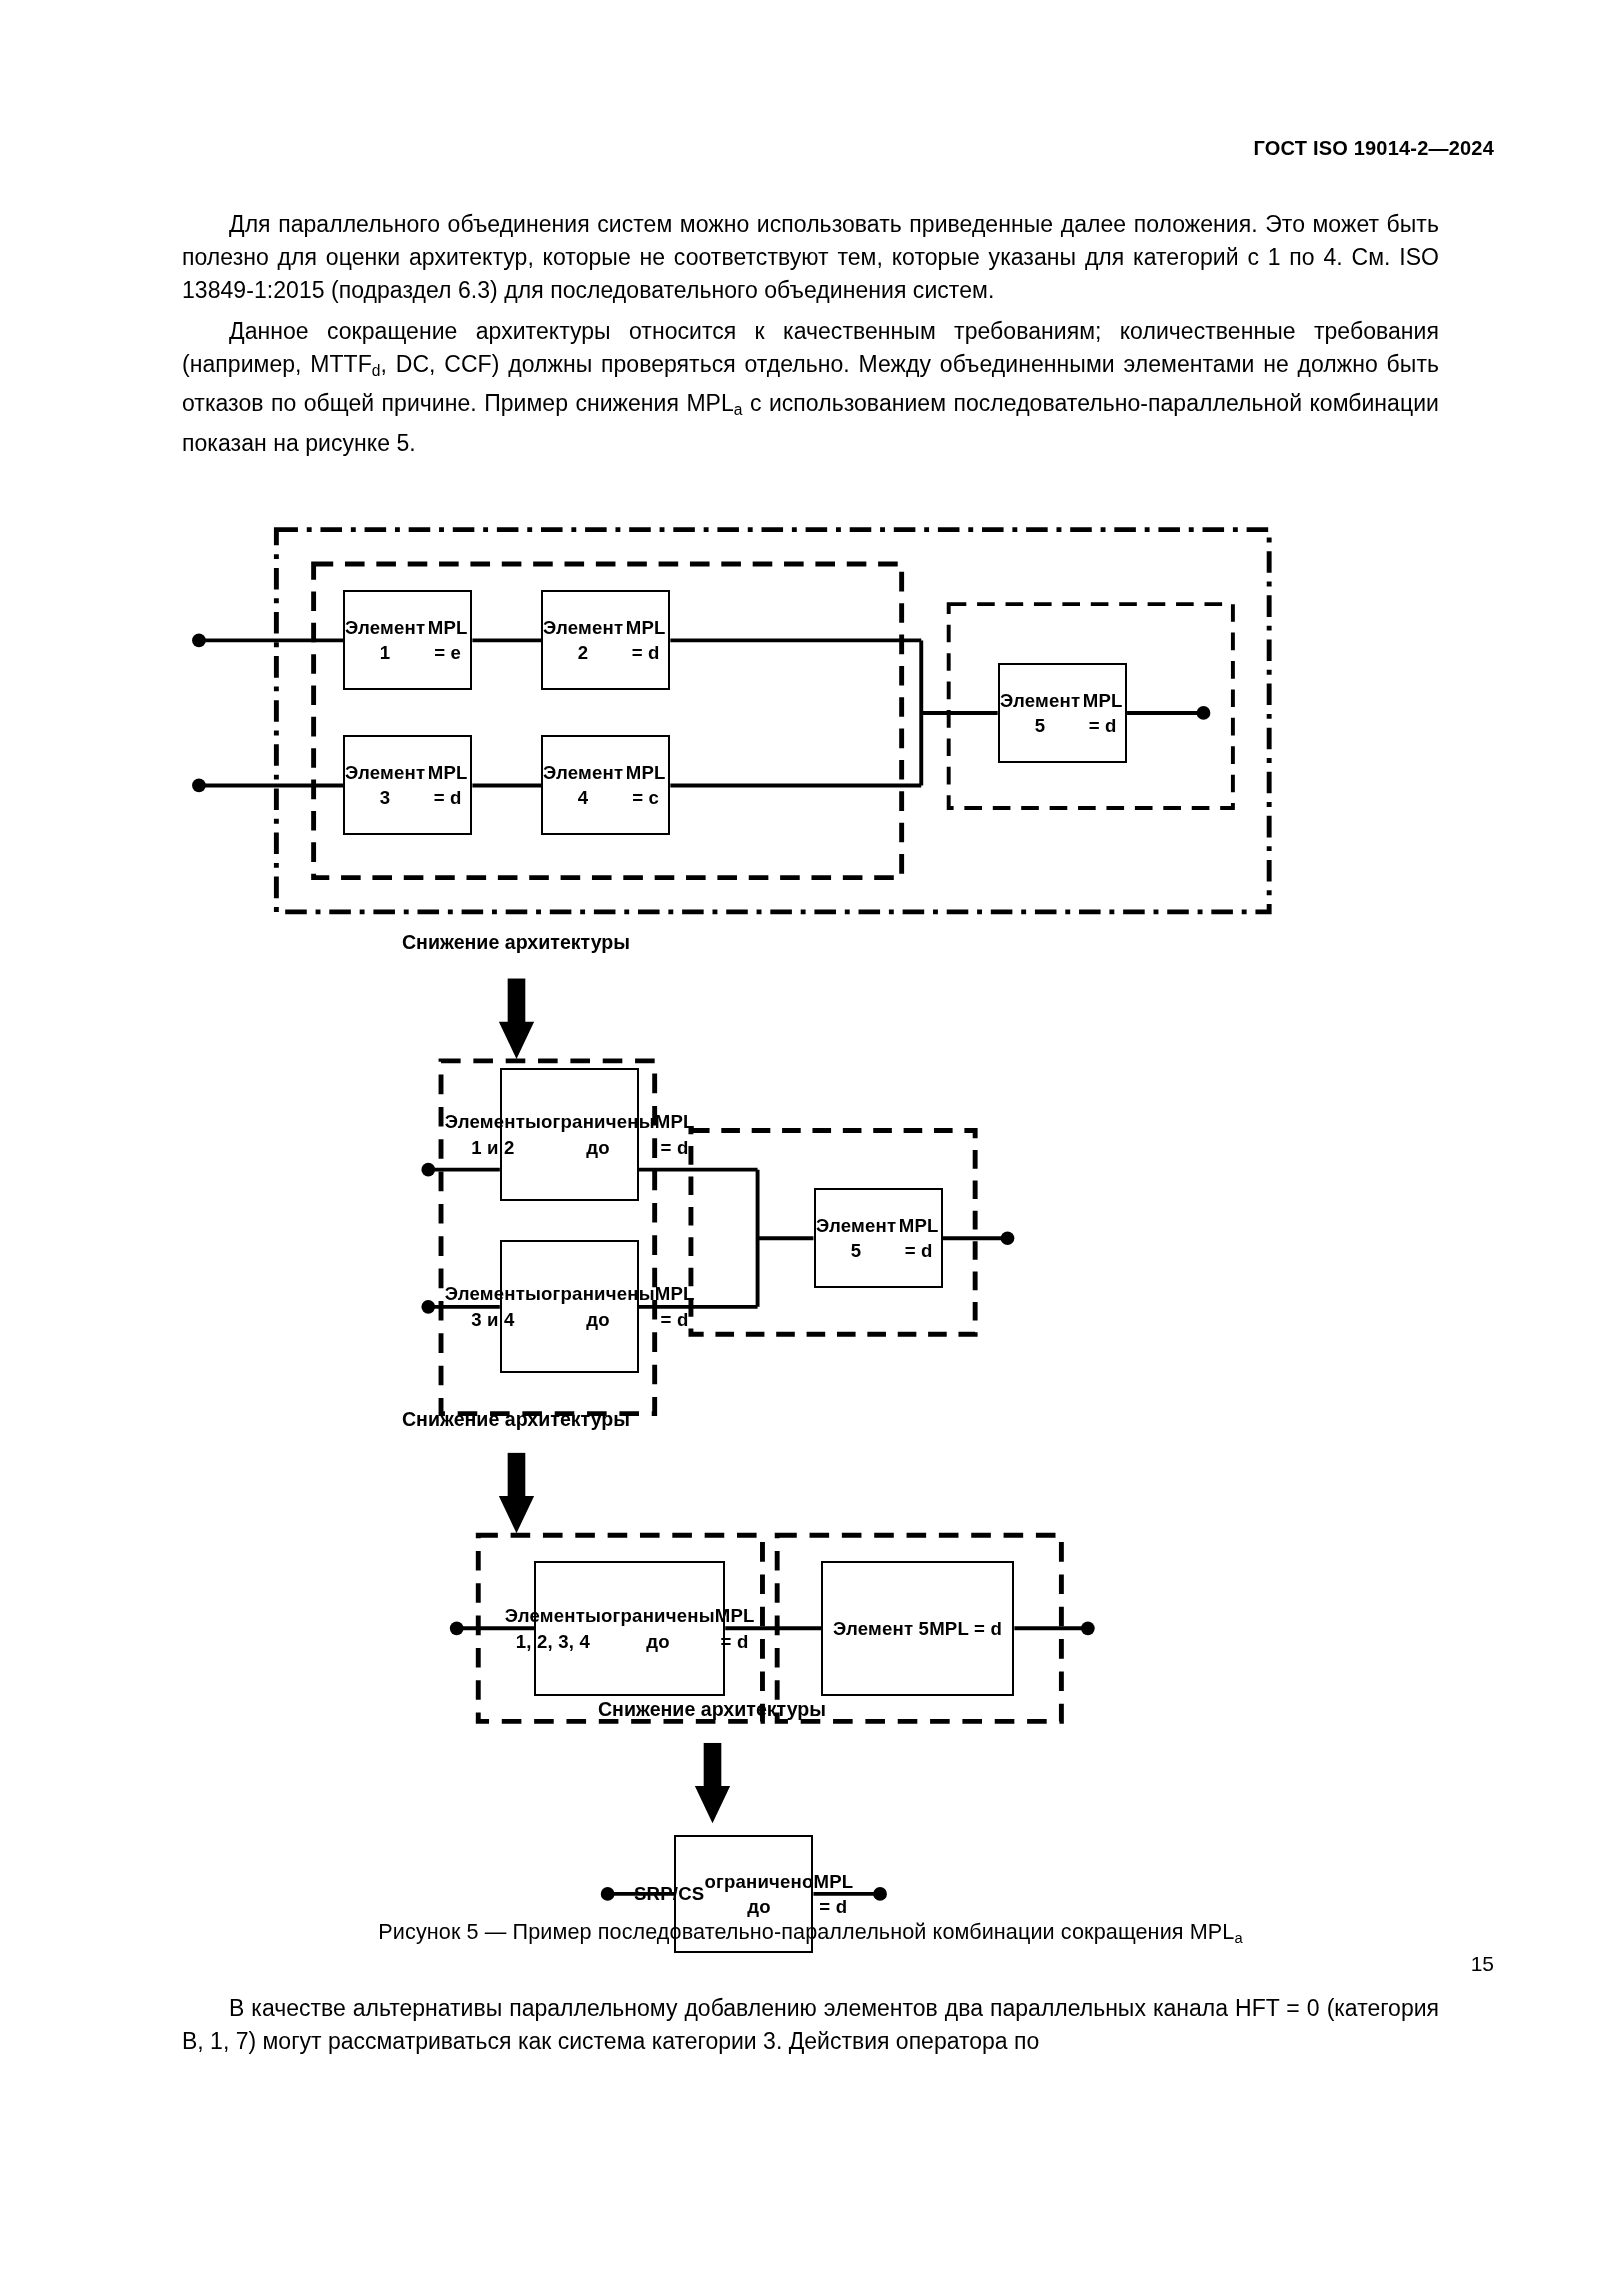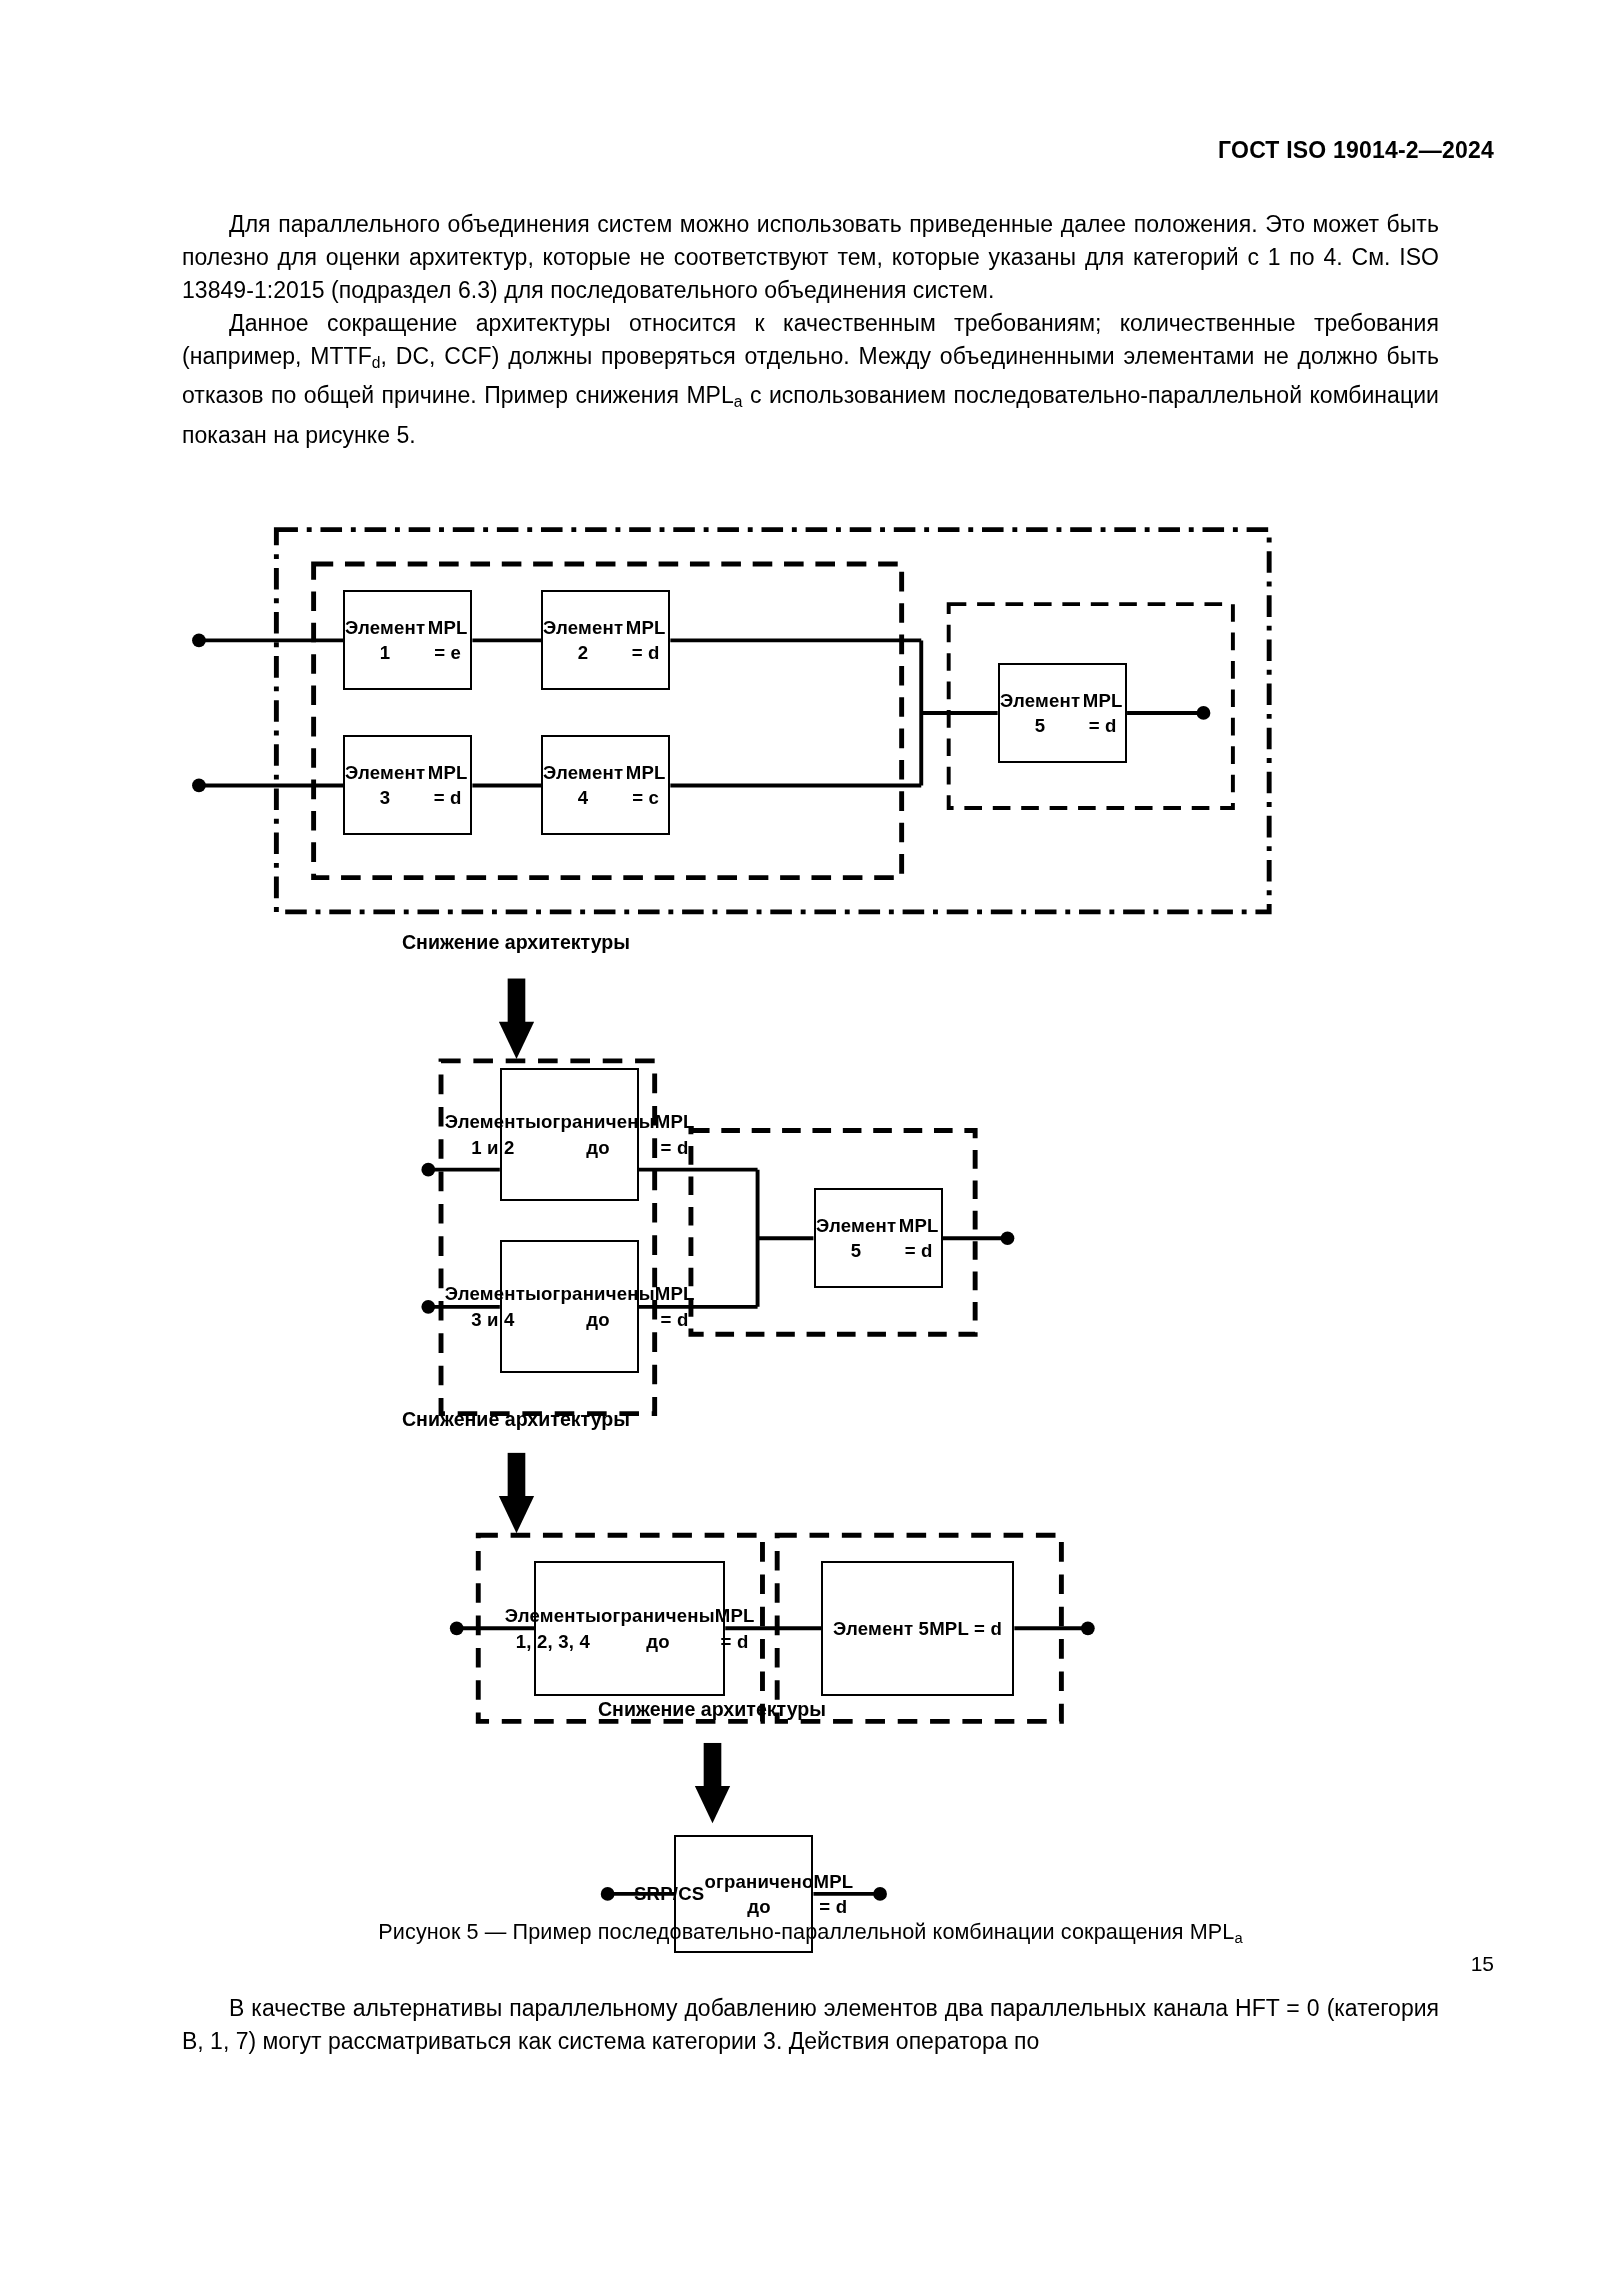--- a/index.html
+++ b/index.html
@@ -14,21 +14,21 @@
     font-family: "Liberation Sans", sans-serif;
     color: #000000;
     overflow: hidden;
   }
 
   
   .doc-header {
     position: absolute;
     top: 137px;
     right: 127px;
-    font-size: 23px;
+    font-size: 20px;
     font-weight: bold;
     letter-spacing: 0.2px;
     white-space: nowrap;
   }
 
   
   .content {
     position: absolute;
     left: 182px;
     top: 208px;
@@ -41,21 +41,21 @@
     letter-spacing: 0.1px;
   }
   p.body {
     font-size: 23px;
     line-height: 33px;
     margin: 0;
     text-align: justify;
     text-indent: 47px;
     letter-spacing: 0.05px;
   }
-  p.body + p.body { margin-top: 0; }
+  p.body + p.body { margin-top: 8px; }
   sub { font-size: 0.68em; vertical-align: -0.28em; }
 
   
   .figure {
     position: absolute;
     left: 0;
     top: 510px;
     width: 1621px;
     height: 1431px;
   }

